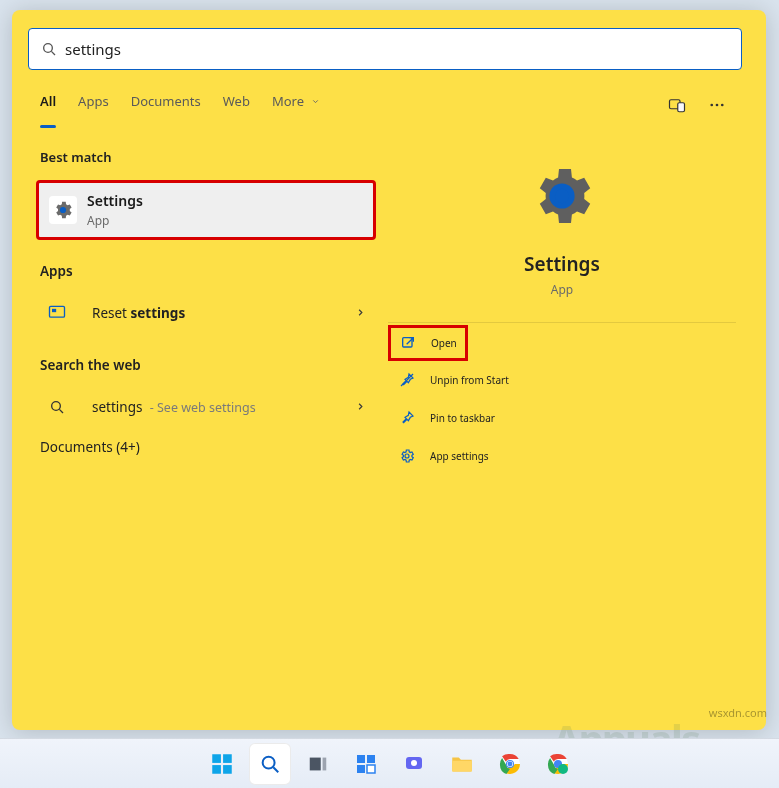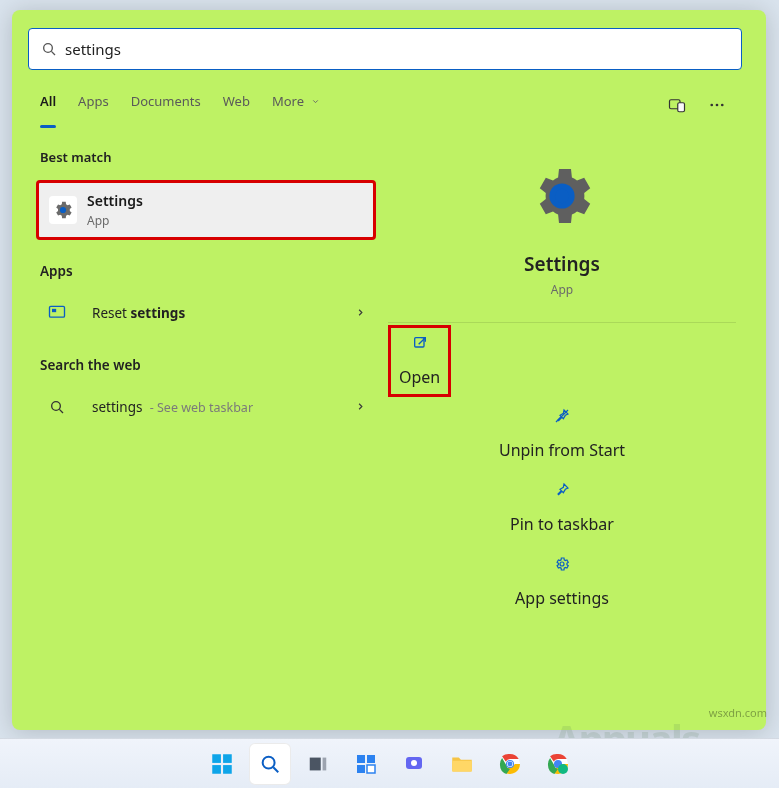--- a/index.html
+++ b/index.html
@@ -1,20 +1,20 @@
 <!DOCTYPE html>
 <html><head>
 <meta charset="utf-8">
 <style>
   * { box-sizing: border-box; margin: 0; padding: 0; font-family: "Segoe UI", system-ui, sans-serif; }
   body { width: 779px; height: 788px; background: #d9e3ed; position: relative; overflow: hidden; }
 
   .window {
     position: absolute; top: 10px; left: 12px; width: 754px; height: 720px;
-    background: #bef264; border-radius: 8px; box-shadow: 0 2px 24px rgba(0,0,0,0.18);
+    background: #fde047; border-radius: 8px; box-shadow: 0 2px 24px rgba(0,0,0,0.18);
     padding: 18px 24px 0 16px;
   }
 
   
   .search-wrap {
     border: 1.5px solid #0a5ec4; border-radius: 4px; background: #fff;
     height: 42px; display: flex; align-items: center; padding: 0 12px; gap: 8px;
   }
   .search-input {
     border: 0; outline: none; font-size: 15px; flex: 1; background: transparent;
@@ -76,21 +76,21 @@
 
   
   .hero { display: flex; flex-direction: column; align-items: center; padding-top: 12px; }
   .hero-title { font-size: 19px; font-weight: 600; color: #222; margin-top: 14px; }
   .hero-sub { font-size: 12px; color: #6a6a6a; margin-top: 4px; }
 
   .divider { height: 1px; background: rgba(0,0,0,0.1); margin: 24px 0 2px 0; }
 
   .action {
     display: flex; align-items: center; gap: 14px;
-    padding: 10px 10px; font-size: 16px; color: #222; border-radius: 4px; cursor: pointer; flex-direction: column;
+    padding: 10px 10px; font-size: 10px; color: #222; border-radius: 4px; cursor: pointer;
   }
   .action .aicon { width: 18px; height: 18px; display: flex; align-items: center; justify-content: center; color: #0a5ec4; }
   .open-outline { border: 3px solid #d70000; padding: 6px 8px; }
   .open-wrap { display: inline-block; }
 
   
   .taskbar {
     position: absolute; left: 0; right: 0; bottom: 0; height: 50px;
     background: linear-gradient(to top, #e5ecf6, #f0f4fb);
     border-top: 1px solid rgba(0,0,0,0.08);
@@ -195,29 +195,30 @@
       <div class="subhead">Search the web</div>
 
       <div class="list-row">
         <div class="row-icon">
           <svg width="16" height="16" viewBox="0 0 24 24" fill="none" stroke="#333" stroke-width="2">
               <circle cx="10.5" cy="10.5" r="6.5"></circle>
               <line x1="21" y1="21" x2="15.6" y2="15.6"></line>
             </svg>
         </div>
         <span>
-          <span>settings</span><span class="muted-inline"> - See web taskbar</span>
+          <span>settings</span><span class="muted-inline"> - See web settings</span>
         </span>
         <span class="chev-r">
           <svg width="11" height="11" viewBox="0 0 24 24" fill="none" stroke="#3a3a3a" stroke-width="2.5">
               <polyline points="9 6 15 12 9 18"></polyline>
             </svg>
         </span>
       </div>
 
+      <div class="plain-row">Documents (4+)</div>
     </div>
 
     <div class="col-right">
       <div class="hero">
         <div>
           <svg width="72" height="72" viewBox="0 0 24 24">
               <g fill="#5f5f5f">
                 <path d="M19.4 13a7.6 7.6 0 0 0 0-2l2-1.6-2-3.5-2.4 0.9a7.6 7.6 0 0 0-1.7-1L15 3h-4l-0.3 2.8a7.6 7.6 0 0 0-1.7 1L6.6 5.9l-2 3.5L6.6 11a7.6 7.6 0 0 0 0 2l-2 1.6 2 3.5 2.4-0.9a7.6 7.6 0 0 0 1.7 1L11 21h4l0.3-2.8a7.6 7.6 0 0 0 1.7-1l2.4 0.9 2-3.5z"></path>
               </g>
               <circle cx="12" cy="12" r="4.2" fill="#0a5ec4"></circle>

